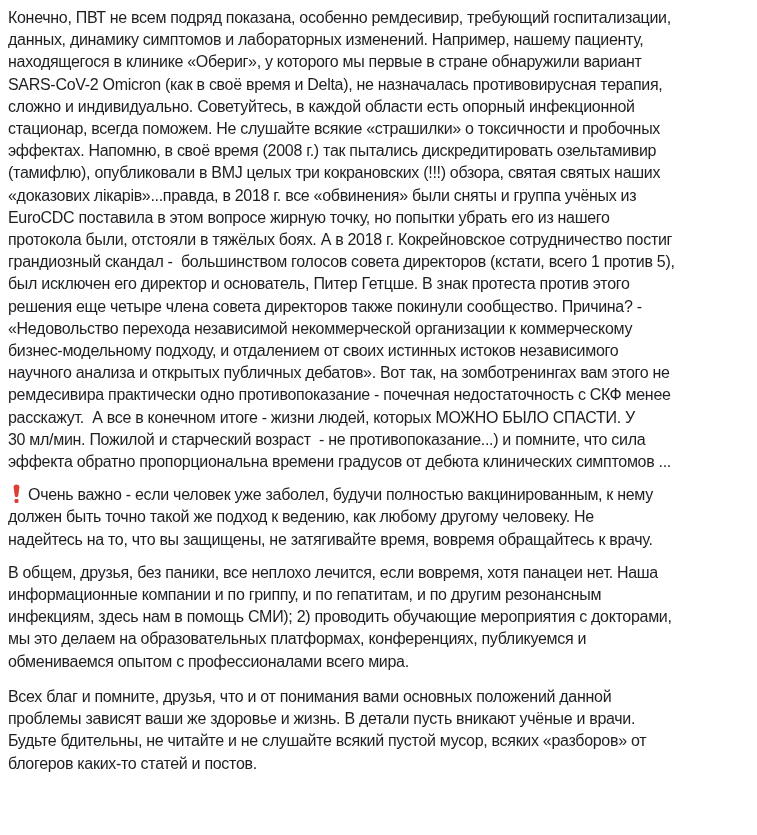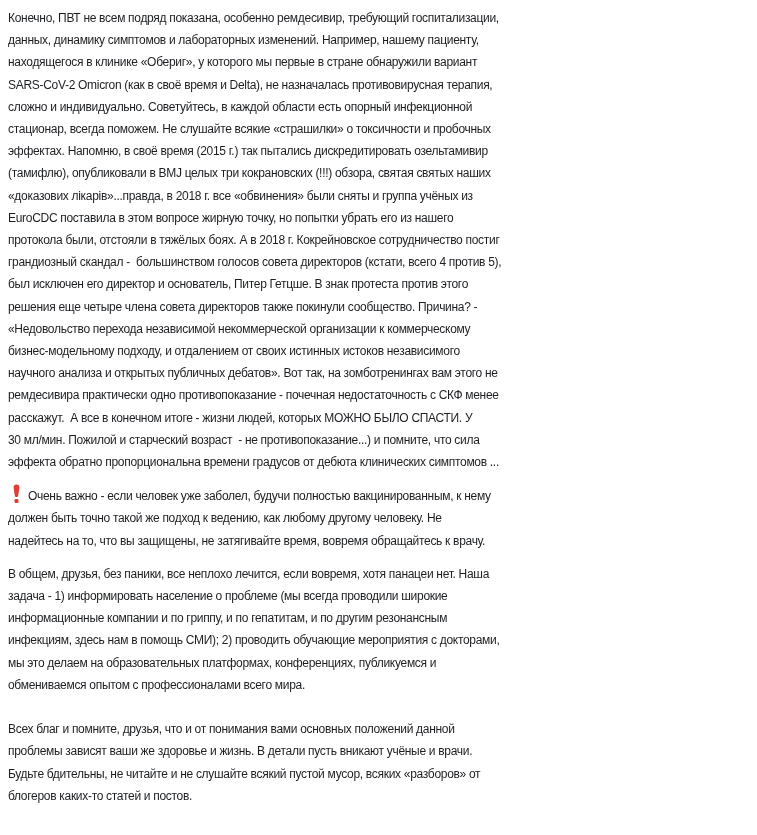--- a/index.html
+++ b/index.html
@@ -14,25 +14,25 @@
     font-family: "Liberation Sans", sans-serif;
     color: #1c1e21;
   }
   .post {
     padding: 7px 8px 0 8px;
   }
   .para {
     margin: 0 0 11px 0;
   }
   .para.tight {
-    margin-bottom: 22px;
+    margin-bottom: 13px;
   }
   .line {
     white-space: pre;
-    font-size: 12px;
+    font-size: 16px;
     line-height: 22.2px;
     letter-spacing: -0.3px;
     overflow: visible;
   }
   .excl-icon {
     display: inline-block;
     width: 9px;
     height: 19px;
     margin: 0 7px 0 4px;
     vertical-align: -3px;
@@ -44,26 +44,26 @@
 
 <article class="post">
 
   <div class="para">
     <div class="line">Конечно, ПВТ не всем подряд показана, особенно ремдесивир, требующий госпитализации,</div>
     <div class="line">данных, динамику симптомов и лабораторных изменений. Например, нашему пациенту,</div>
     <div class="line">находящегося в клинике «Обериг», у которого мы первые в стране обнаружили вариант</div>
     <div class="line">SARS-CoV-2 Omicron (как в своё время и Delta), не назначалась противовирусная терапия,</div>
     <div class="line">сложно и индивидуально. Советуйтесь, в каждой области есть опорный инфекционной</div>
     <div class="line">стационар, всегда поможем. Не слушайте всякие «страшилки» о токсичности и пробочных</div>
-    <div class="line">эффектах. Напомню, в своё время (2015 г.) так пытались дискредитировать озельтамивир</div>
+    <div class="line">эффектах. Напомню, в своё время (2008 г.) так пытались дискредитировать озельтамивир</div>
     <div class="line">(тамифлю), опубликовали в BMJ целых три кокрановских (!!!) обзора, святая святых наших</div>
     <div class="line">«доказових лікарів»...правда, в 2018 г. все «обвинения» были сняты и группа учёных из</div>
     <div class="line">EuroCDC поставила в этом вопросе жирную точку, но попытки убрать его из нашего</div>
     <div class="line">протокола были, отстояли в тяжёлых боях. А в 2018 г. Кокрейновское сотрудничество постиг</div>
-    <div class="line">грандиозный скандал -  большинством голосов совета директоров (кстати, всего 4 против 5),</div>
+    <div class="line">грандиозный скандал -  большинством голосов совета директоров (кстати, всего 1 против 5),</div>
     <div class="line">был исключен его директор и основатель, Питер Гетцше. В знак протеста против этого</div>
     <div class="line">решения еще четыре члена совета директоров также покинули сообщество. Причина? -</div>
     <div class="line">«Недовольство перехода независимой некоммерческой организации к коммерческому</div>
     <div class="line">бизнес-модельному подходу, и отдалением от своих истинных истоков независимого</div>
     <div class="line">научного анализа и открытых публичных дебатов». Вот так, на зомботренингах вам этого не</div>
     <div class="line">ремдесивира практически одно противопоказание - почечная недостаточность с СКФ менее</div>
     <div class="line">расскажут.  А все в конечном итоге - жизни людей, которых МОЖНО БЫЛО СПАСТИ. У</div>
     <div class="line">30 мл/мин. Пожилой и старческий возраст  - не противопоказание...) и помните, что сила</div>
     <div class="line">эффекта обратно пропорциональна времени градусов от дебюта клинических симптомов ...</div>
   </div>
@@ -72,21 +72,20 @@
     <div class="line"><span class="excl-icon"><svg width="9" height="19" viewBox="0 0 9 19" xmlns="http://www.w3.org/2000/svg">
             <path d="M4.5 0.5 C2.6 0.5 1.4 1.6 1.6 3.4 L2.7 11.2 C2.85 12.4 3.55 13.1 4.5 13.1 C5.45 13.1 6.15 12.4 6.3 11.2 L7.4 3.4 C7.6 1.6 6.4 0.5 4.5 0.5 Z" fill="#dd3e36"></path>
             <rect x="2.55" y="15.1" width="3.9" height="3.9" rx="1.1" fill="#dd3e36"></rect>
           </svg></span><span>Очень важно - если человек уже заболел, будучи полностью вакцинированным, к нему</span></div>
     <div class="line">должен быть точно такой же подход к ведению, как любому другому человеку. Не</div>
     <div class="line">надейтесь на то, что вы защищены, не затягивайте время, вовремя обращайтесь к врачу.</div>
   </div>
 
   <div class="para tight">
     <div class="line">В общем, друзья, без паники, все неплохо лечится, если вовремя, хотя панацеи нет. Наша</div>
-    <div class="line">задача - 1) информировать население о проблеме (мы всегда проводили широкие</div>
     <div class="line">информационные компании и по гриппу, и по гепатитам, и по другим резонансным</div>
     <div class="line">инфекциям, здесь нам в помощь СМИ); 2) проводить обучающие мероприятия с докторами,</div>
     <div class="line">мы это делаем на образовательных платформах, конференциях, публикуемся и</div>
     <div class="line">обмениваемся опытом с профессионалами всего мира.</div>
   </div>
 
   <div class="para">
     <div class="line">Всех благ и помните, друзья, что и от понимания вами основных положений данной</div>
     <div class="line">проблемы зависят ваши же здоровье и жизнь. В детали пусть вникают учёные и врачи.</div>
     <div class="line">Будьте бдительны, не читайте и не слушайте всякий пустой мусор, всяких «разборов» от</div>

